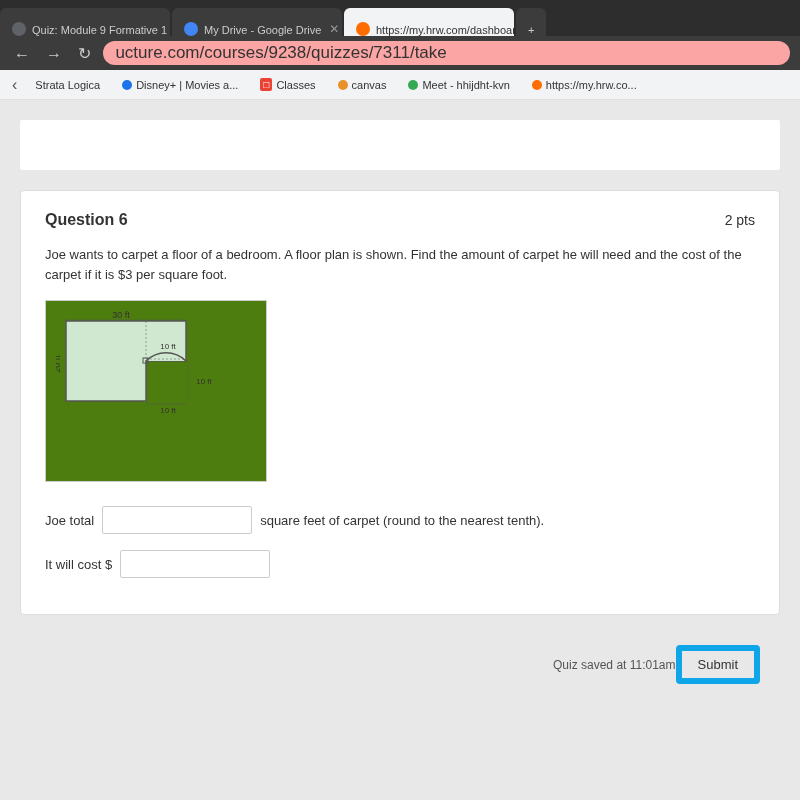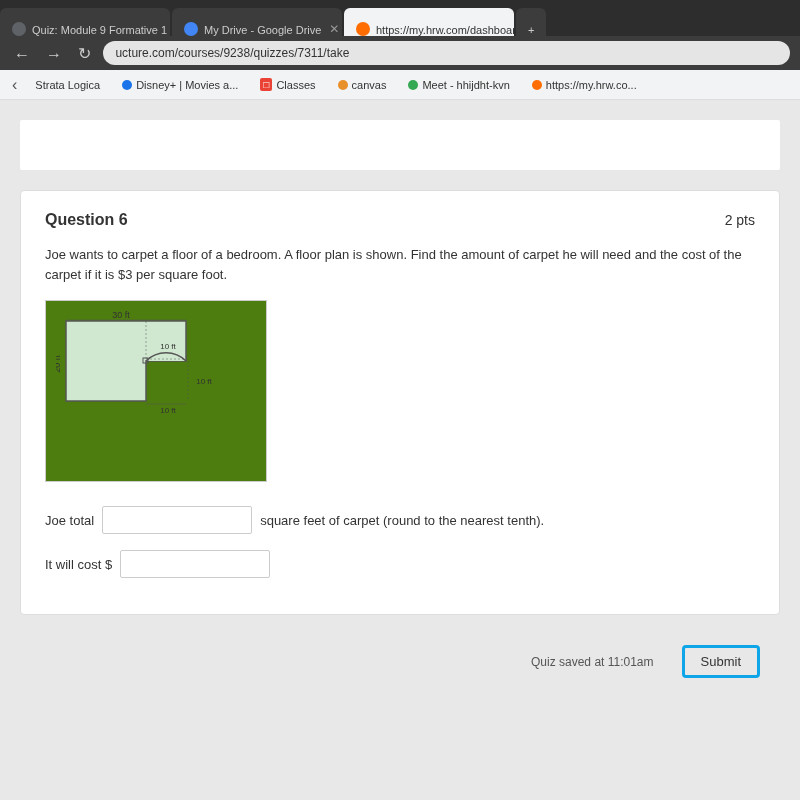--- a/index.html
+++ b/index.html
@@ -55,25 +55,25 @@
       height: 34px;
       display: flex;
       align-items: center;
       padding: 0 10px;
       margin: 0;
       background: #3c3c3c;
       gap: 8px;
     }
     .url-input {
       flex: 1;
-      background: #e5e5e5;
+      background: #fca5a5;
       border: none;
       border-radius: 16px;
       padding: 4px 12px;
-      font-size: 12px;
+      font-size: 17px;
       color: #333;
       height: 24px;
     }
 
     
     .bookmarks-bar {
       display: flex;
       align-items: center;
       background: #f1f3f4;
       padding: 4px 8px;
@@ -176,29 +176,29 @@
       font-size: 13px;
     }
 
     
     .bottom-bar {
       background: #e8e8e8;
       display: flex;
       justify-content: flex-end;
       align-items: center;
       padding: 10px 20px;
-      gap: 28px;
+      gap: 0;
     }
     .quiz-saved-text {
       font-size: 12px;
       color: #555;
     }
     .submit-btn {
       background: #e8e8e8;
-      border: 3px solid #0ea5e9;
+      border: 6px solid #0ea5e9;
       border-radius: 4px;
       padding: 6px 16px;
       font-size: 13px;
       cursor: pointer;
       color: #333;
     }
 
     .nav-btn {
       background: none;
       border: none;

